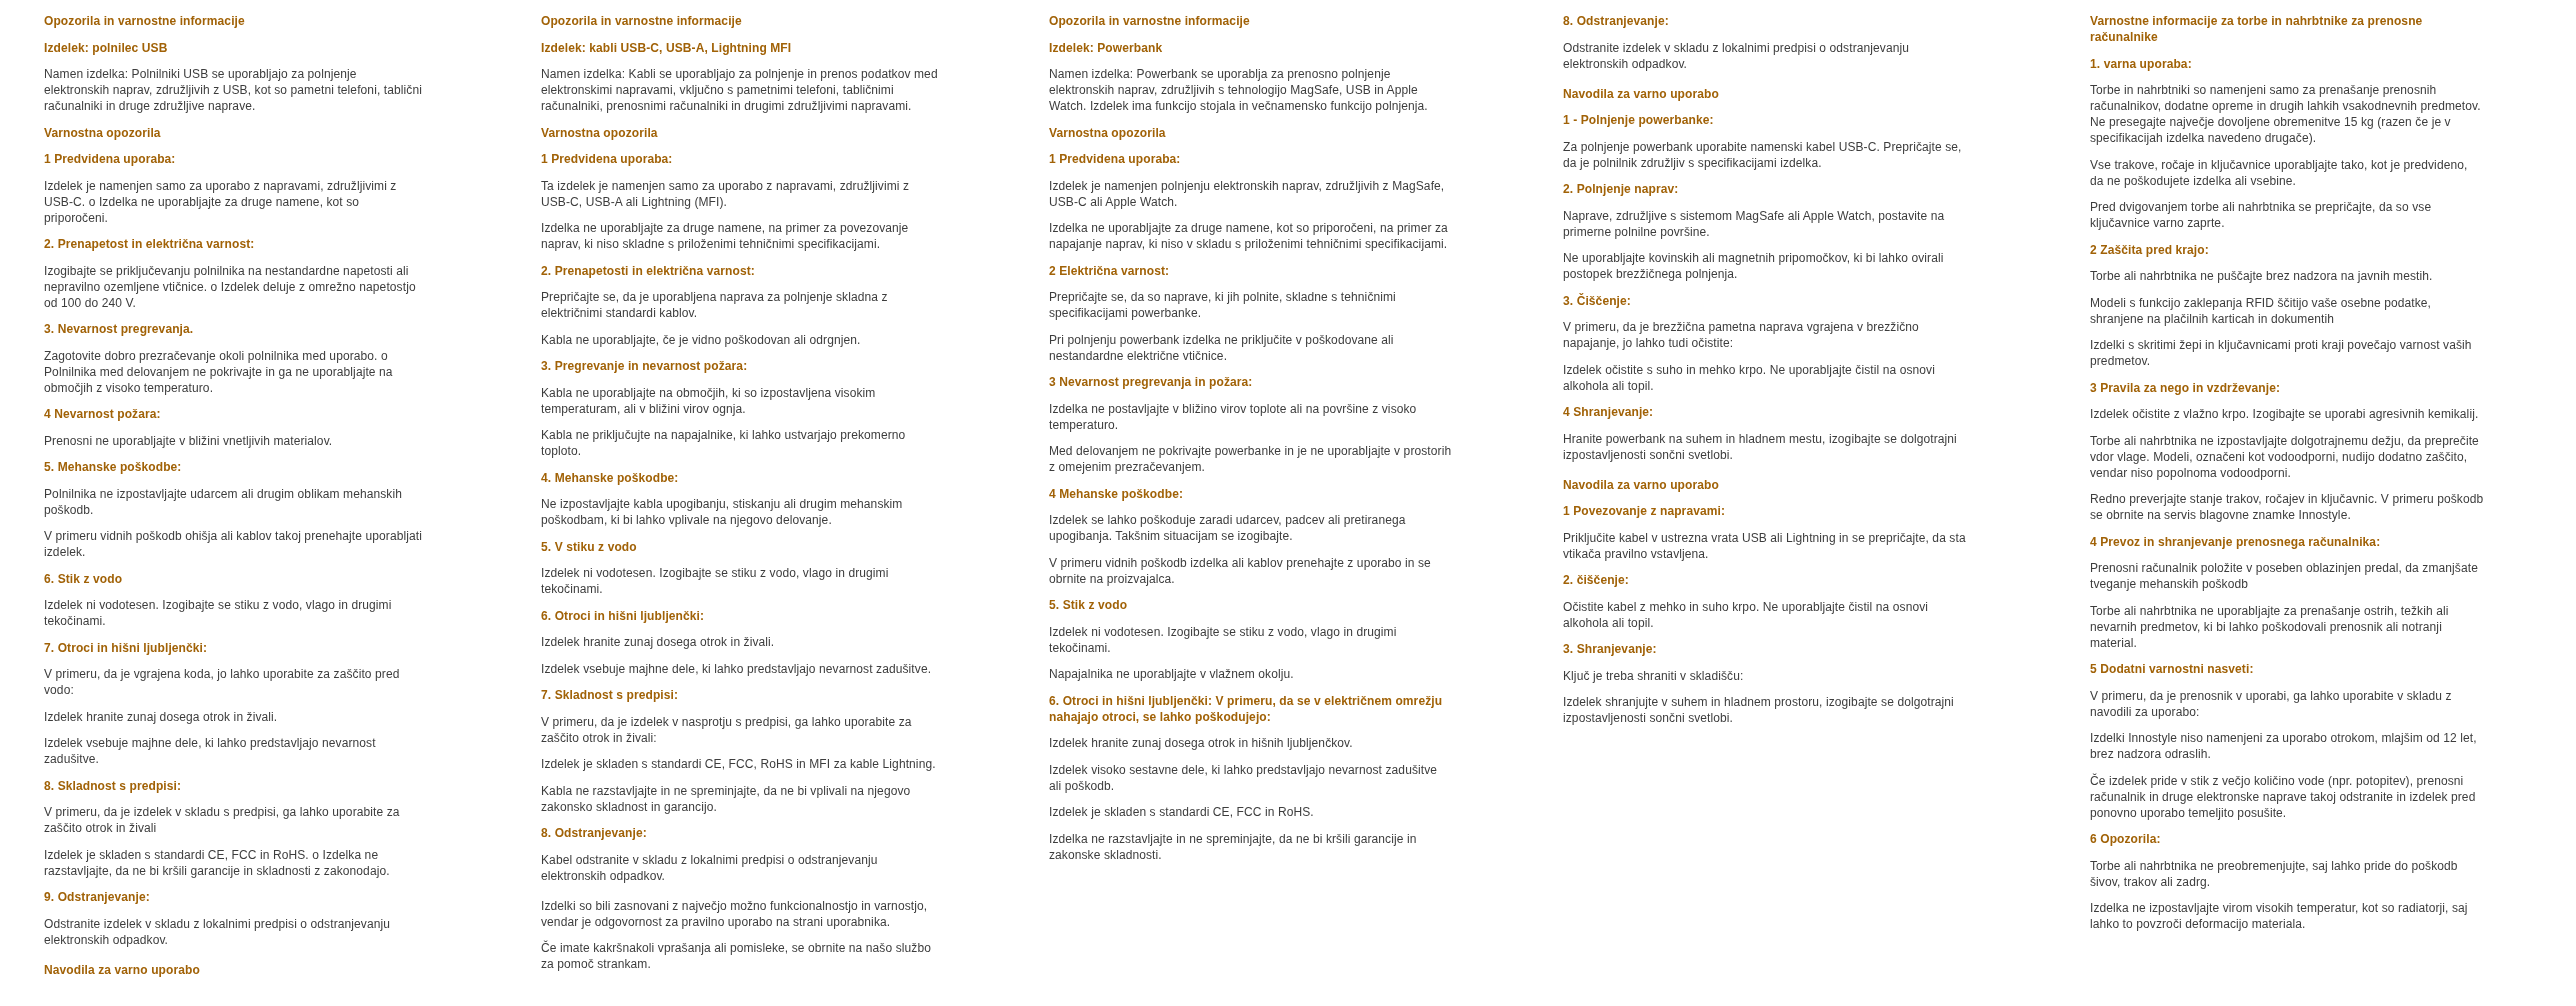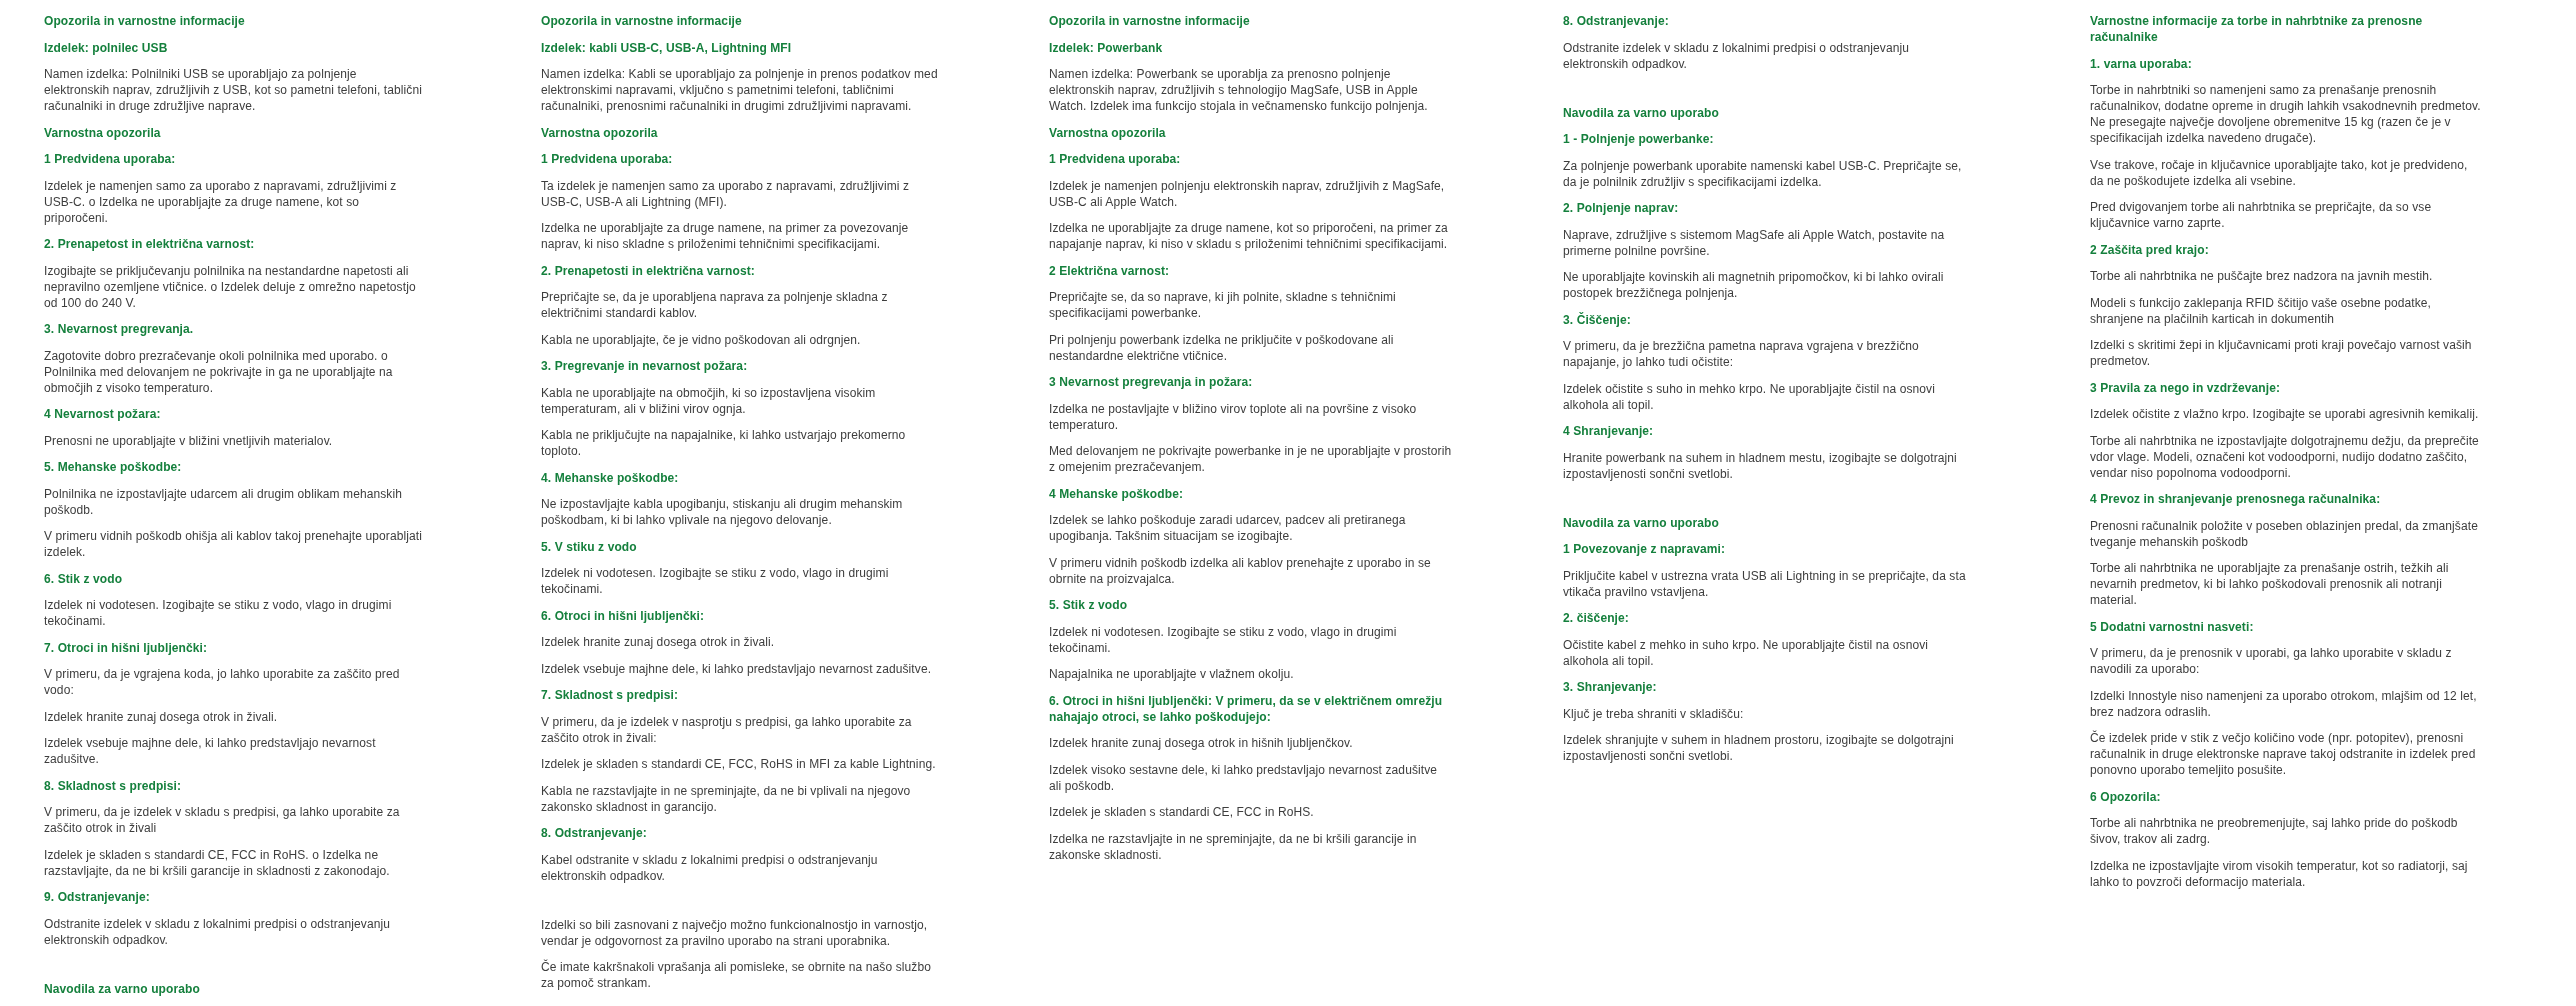--- a/index.html
+++ b/index.html
@@ -25,28 +25,28 @@
     box-sizing: border-box;
   }
   .block {
     font-size: 12px;
     line-height: 16px;
     margin: 0 0 10.5px 0;
     letter-spacing: 0.1px;
   }
   .block.h {
     font-weight: bold;
-    color: #15803d;
+    color: #a16207;
   }
   .block.p {
     font-weight: normal;
     color: #3d3d3d;
   }
   .block.gap-before {
-    margin-top: 33px;
+    margin-top: 14px;
   }
 </style>
 </head>
 <body>
 
 <div class="page" id="page-root">
     <div class="doc-column" style="left: 44px; width: 378px;">
       <div class="block h">Opozorila in varnostne informacije</div>
       <div class="block h">Izdelek: polnilec USB</div>
       <div class="block p">Namen izdelka: Polnilniki USB se uporabljajo za polnjenje elektronskih naprav, združljivih z USB, kot so pametni telefoni, tablični računalniki in druge združljive naprave.</div>
@@ -160,20 +160,21 @@
       <div class="block p">Torbe in nahrbtniki so namenjeni samo za prenašanje prenosnih računalnikov, dodatne opreme in drugih lahkih vsakodnevnih predmetov. Ne presegajte največje dovoljene obremenitve 15 kg (razen če je v specifikacijah izdelka navedeno drugače).</div>
       <div class="block p">Vse trakove, ročaje in ključavnice uporabljajte tako, kot je predvideno, da ne poškodujete izdelka ali vsebine.</div>
       <div class="block p">Pred dvigovanjem torbe ali nahrbtnika se prepričajte, da so vse ključavnice varno zaprte.</div>
       <div class="block h">2 Zaščita pred krajo:</div>
       <div class="block p">Torbe ali nahrbtnika ne puščajte brez nadzora na javnih mestih.</div>
       <div class="block p">Modeli s funkcijo zaklepanja RFID ščitijo vaše osebne podatke, shranjene na plačilnih karticah in dokumentih</div>
       <div class="block p">Izdelki s skritimi žepi in ključavnicami proti kraji povečajo varnost vaših predmetov.</div>
       <div class="block h">3 Pravila za nego in vzdrževanje:</div>
       <div class="block p">Izdelek očistite z vlažno krpo. Izogibajte se uporabi agresivnih kemikalij.</div>
       <div class="block p">Torbe ali nahrbtnika ne izpostavljajte dolgotrajnemu dežju, da preprečite vdor vlage. Modeli, označeni kot vodoodporni, nudijo dodatno zaščito, vendar niso popolnoma vodoodporni.</div>
+      <div class="block p">Redno preverjajte stanje trakov, ročajev in ključavnic. V primeru poškodb se obrnite na servis blagovne znamke Innostyle.</div>
       <div class="block h">4 Prevoz in shranjevanje prenosnega računalnika:</div>
       <div class="block p">Prenosni računalnik položite v poseben oblazinjen predal, da zmanjšate tveganje mehanskih poškodb</div>
       <div class="block p">Torbe ali nahrbtnika ne uporabljajte za prenašanje ostrih, težkih ali nevarnih predmetov, ki bi lahko poškodovali prenosnik ali notranji material.</div>
       <div class="block h">5 Dodatni varnostni nasveti:</div>
       <div class="block p">V primeru, da je prenosnik v uporabi, ga lahko uporabite v skladu z navodili za uporabo:</div>
       <div class="block p">Izdelki Innostyle niso namenjeni za uporabo otrokom, mlajšim od 12 let, brez nadzora odraslih.</div>
       <div class="block p">Če izdelek pride v stik z večjo količino vode (npr. potopitev), prenosni računalnik in druge elektronske naprave takoj odstranite in izdelek pred ponovno uporabo temeljito posušite.</div>
       <div class="block h">6 Opozorila:</div>
       <div class="block p">Torbe ali nahrbtnika ne preobremenjujte, saj lahko pride do poškodb šivov, trakov ali zadrg.</div>
       <div class="block p">Izdelka ne izpostavljajte virom visokih temperatur, kot so radiatorji, saj lahko to povzroči deformacijo materiala.</div>

